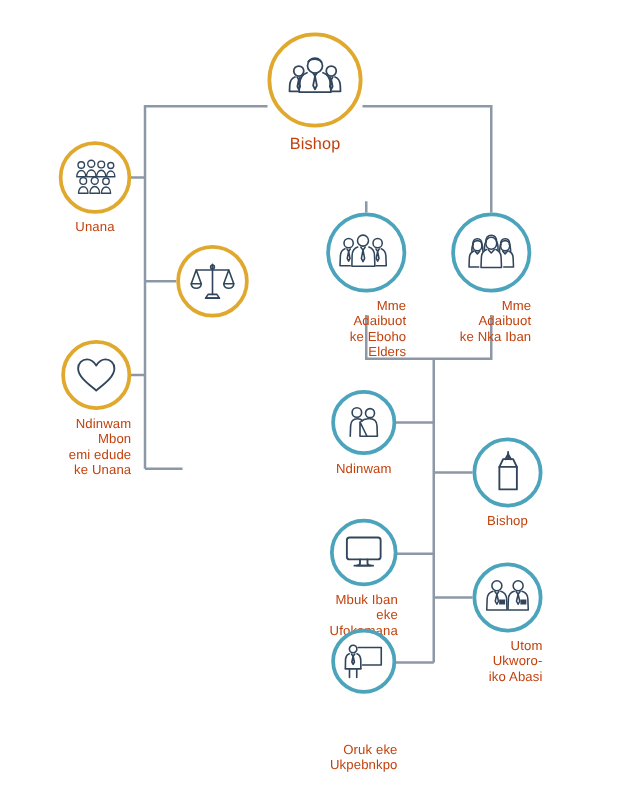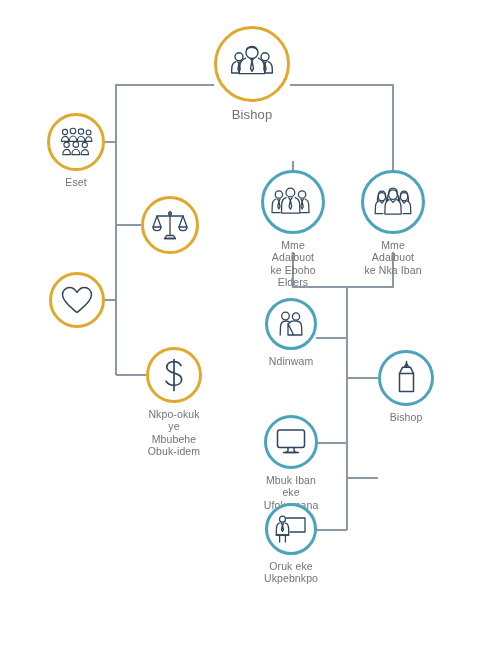--- a/index.html
+++ b/index.html
@@ -11,22 +11,22 @@
   #diagram{position:absolute;inset:0;width:500px;height:647px;}
   .connectors{position:absolute;left:0;top:0;width:500px;height:647px;}
   .node{position:absolute;display:flex;flex-direction:column;align-items:center;}
   .ring{
     border-radius:50%;
     display:flex;align-items:center;justify-content:center;
     background:#ffffff;box-sizing:border-box;
   }
   .ring svg{display:block;}
   .label{
-    margin-top:5px;text-align:center;line-height:1.18;
-    font-size:10.5px;color:#737373;white-space:pre-line;
+    margin-top:5px;text-align:right;line-height:1.18;
+    font-size:10.5px;color:#c2410c;white-space:pre-line;
     letter-spacing:0.01em;
   }
   .label.big{font-size:13px;}
   .gold{border:3.5px solid var(--gold);}
   .teal{border:3px solid var(--teal);}
   :root{--gold:#E0A92E;--teal:#4BA3BC;--ink:#31465c;--line:#8c98a6;}
 </style>
 </head>
 <body>
 
@@ -106,21 +106,21 @@
             <circle cx="5.2" cy="5.4" r="2.7"></circle>
               <path d="M1.4 15.2c0-3.2 1.7-5.2 3.8-5.2s3.8 2 3.8 5.2z"></path>
             <circle cx="14.4" cy="5.2" r="2.8"></circle>
               <path d="M10.5 15.2c0-3.2 1.8-5.4 3.9-5.4s3.9 2.2 3.9 5.4z"></path>
             <circle cx="23.4" cy="5.6" r="2.6"></circle>
               <path d="M19.7 15.2c0-3 1.7-5 3.7-5s3.7 2 3.7 5z"></path>
           </g>
         </svg>
       </span>
     </div>
-    <div class="label">Eset</div>
+    <div class="label">Unana</div>
   </div>
 
   <div class="node" style="left:141px;top:196px;width:58px;">
     <div class="ring gold" style="width:58px;height:58px;">
       <span>
         <svg width="36" height="34" viewBox="0 0 36 34" fill="none" stroke="#31465c" stroke-width="1.3" stroke-linecap="round" stroke-linejoin="round">
           <path d="M18 3.5v24"></path>
           <path d="M5 8h26"></path>
           <circle cx="18" cy="5.6" r="1.5"></circle>
           <path d="M5 8L1 19h8L5 8z"></path>
@@ -135,35 +135,25 @@
   </div>
 
   <div class="node" style="left:49px;top:272px;width:56px;">
     <div class="ring gold" style="width:56px;height:56px;">
       <span>
         <svg width="34" height="30" viewBox="0 0 34 30" fill="none" stroke="#31465c" stroke-width="1.5" stroke-linecap="round" stroke-linejoin="round">
           <path d="M17 27.5C12.5 23.5 2.5 17 2.5 9.8 2.5 5.5 5.8 2.5 9.6 2.5c3 0 5.6 1.9 7.4 4.9 1.8-3 4.4-4.9 7.4-4.9 3.8 0 7.1 3 7.1 7.3 0 7.2-10 13.7-14.5 17.7z"></path>
         </svg>
       </span>
     </div>
-  </div>
-
-  <div class="node" style="left:146px;top:347px;width:56px;">
-    <div class="ring gold" style="width:56px;height:56px;">
-      <span>
-        <svg width="30" height="36" viewBox="0 0 30 36" fill="none" stroke="#31465c" stroke-width="1.7" stroke-linecap="round" stroke-linejoin="round">
-          <path d="M15 2.5v31"></path>
-          <path d="M22 8.5c-1.4-2.5-4-3.8-7.2-3.8-4.2 0-7 2.2-7 5.4 0 3.6 3 4.9 7.4 6 4.6 1.2 7.4 2.6 7.4 6.3 0 3.5-3.1 5.9-7.6 5.9-3.6 0-6.5-1.4-8-4.1"></path>
-        </svg>
-      </span>
-    </div>
-    <div class="label">Nkpo-okuk
-ye Mbubehe
-Obuk-idem</div>
-  </div>
+    <div class="label">Ndinwam Mbon
+emi edude
+ke Unana</div>
+  </div>
+
 
   <div class="node" style="left:261px;top:170px;width:64px;">
     <div class="ring teal" style="width:64px;height:64px;">
       <span>
         <svg width="44" height="34" viewBox="0 0 44 34" fill="none" stroke="#31465c" stroke-width="1.25" stroke-linecap="round" stroke-linejoin="round">
           <path d="M15 7.5a4.4 4.4 0 1 1 8.8 0 4.4 4.4 0 0 1-8.8 0z"></path>
           <path d="M15.2 12.6c-3 1-4.4 3.4-4.5 6.6L10.5 28h18.4l-.3-8.8c-.1-3.2-1.5-5.6-4.5-6.6"></path>
           <path d="M17.7 12.8l1.7 2.3 1.7-2.3"></path>
           <path d="M19.4 15.1l-1.3 6.6 1.3 2.6 1.3-2.6-1.3-6.6z"></path>
           <path d="M4.2 9.5a3.7 3.7 0 1 1 7.4 0 3.7 3.7 0 0 1-7.4 0z"></path>
@@ -200,21 +190,21 @@
           <path d="M29.7 10.6c-.9 1.2-1.1 3.3-1 5.4M36.5 10.6c.9 1.2 1.1 3.3 1 5.4"></path>
           <path d="M36 15.8c2.3.9 3.4 2.9 3.5 5.5l.3 7.3H32"></path>
           <path d="M31.2 16l1.9 2.1 1.9-2.1"></path>
         </svg>
       </span>
     </div>
     <div class="label">Mme Adaibuot
 ke Nka Iban</div>
   </div>
 
-  <div class="node" style="left:265px;top:298px;width:52px;">
+  <div class="node" style="left:265px;top:312px;width:52px;">
     <div class="ring teal" style="width:52px;height:52px;">
       <span>
         <svg width="32" height="28" viewBox="0 0 32 28" fill="none" stroke="#31465c" stroke-width="1.3" stroke-linecap="round" stroke-linejoin="round">
           <circle cx="10.5" cy="6" r="3.8"></circle>
           <circle cx="21" cy="6.5" r="3.6"></circle>
           <path d="M21 11c3.3 0 5.4 2.2 5.6 5.6l.3 8.4h-8"></path>
           <path d="M5.2 25l.3-8.3C5.7 13.1 7.6 11 11 11c1.6 0 3 .5 3.9 1.5"></path>
           <path d="M13.8 13.2c1.6-1.6 4-2.4 6.4-2.2"></path>
           <path d="M13 13.6l5.6 11.4H13z"></path>
         </svg>
@@ -244,22 +234,42 @@
           <rect x="2.5" y="3" width="27" height="17.5" rx="2.2"></rect>
           <path d="M13 20.5v3.2c0 1-1.2 1.4-2.6 1.8h11.2c-1.4-.4-2.6-.8-2.6-1.8v-3.2"></path>
           <path d="M8.5 25.5h15"></path>
         </svg>
       </span>
     </div>
     <div class="label">Mbuk Iban eke
 Ufokemana</div>
   </div>
 
-
-  <div class="node" style="left:265px;top:503px;width:52px;">
+  <div class="node" style="left:378px;top:450px;width:56px;">
+    <div class="ring teal" style="width:56px;height:56px;">
+      <span>
+        <svg width="38" height="30" viewBox="0 0 38 30" fill="none" stroke="#31465c" stroke-width="1.25" stroke-linecap="round" stroke-linejoin="round">
+          <circle cx="10.5" cy="5.6" r="4"></circle>
+          <path d="M7.4 10c-3.2.9-4.6 3.2-4.7 6.4L2.4 25h16.2l-.3-8.6c-.1-3.2-1.5-5.5-4.7-6.4"></path>
+          <path d="M8.9 10.2l1.6 2.2 1.6-2.2"></path>
+          <path d="M10.5 12.4L9.2 18l1.3 2.4 1.3-2.4-1.3-5.6z"></path>
+          <rect x="12.3" y="16.6" width="4.8" height="4" fill="#31465c" stroke="none"></rect>
+          <circle cx="27.5" cy="5.6" r="4"></circle>
+          <path d="M24.4 10c-3.2.9-4.6 3.2-4.7 6.4L19.4 25h16.2l-.3-8.6c-.1-3.2-1.5-5.5-4.7-6.4"></path>
+          <path d="M25.9 10.2l1.6 2.2 1.6-2.2"></path>
+          <path d="M27.5 12.4L26.2 18l1.3 2.4 1.3-2.4-1.3-5.6z"></path>
+          <rect x="29.3" y="16.6" width="4.8" height="4" fill="#31465c" stroke="none"></rect>
+        </svg>
+      </span>
+    </div>
+    <div class="label">Utom Ukworo-
+iko Abasi</div>
+  </div>
+
+  <div class="node" style="left:265px;top:503px;width:52px;gap:34px;">
     <div class="ring teal" style="width:52px;height:52px;">
       <span>
         <svg width="32" height="30" viewBox="0 0 32 30" fill="none" stroke="#31465c" stroke-width="1.3" stroke-linecap="round" stroke-linejoin="round">
           <path d="M11.5 4h18.5v14H15"></path>
           <circle cx="7.5" cy="5.2" r="3"></circle>
           <path d="M4.4 9c-2 .8-2.9 2.6-3 5.1L1.3 21h12.4l-.1-6.9c-.1-2.5-1-4.3-3-5.1"></path>
           <path d="M6.2 9.2l1.3 1.8 1.3-1.8"></path>
           <path d="M7.5 11l-1 4.6 1 1.9 1-1.9-1-4.6z"></path>
           <path d="M1.3 21h12.4"></path>
           <path d="M4.6 21v7M10.4 21v7"></path>

